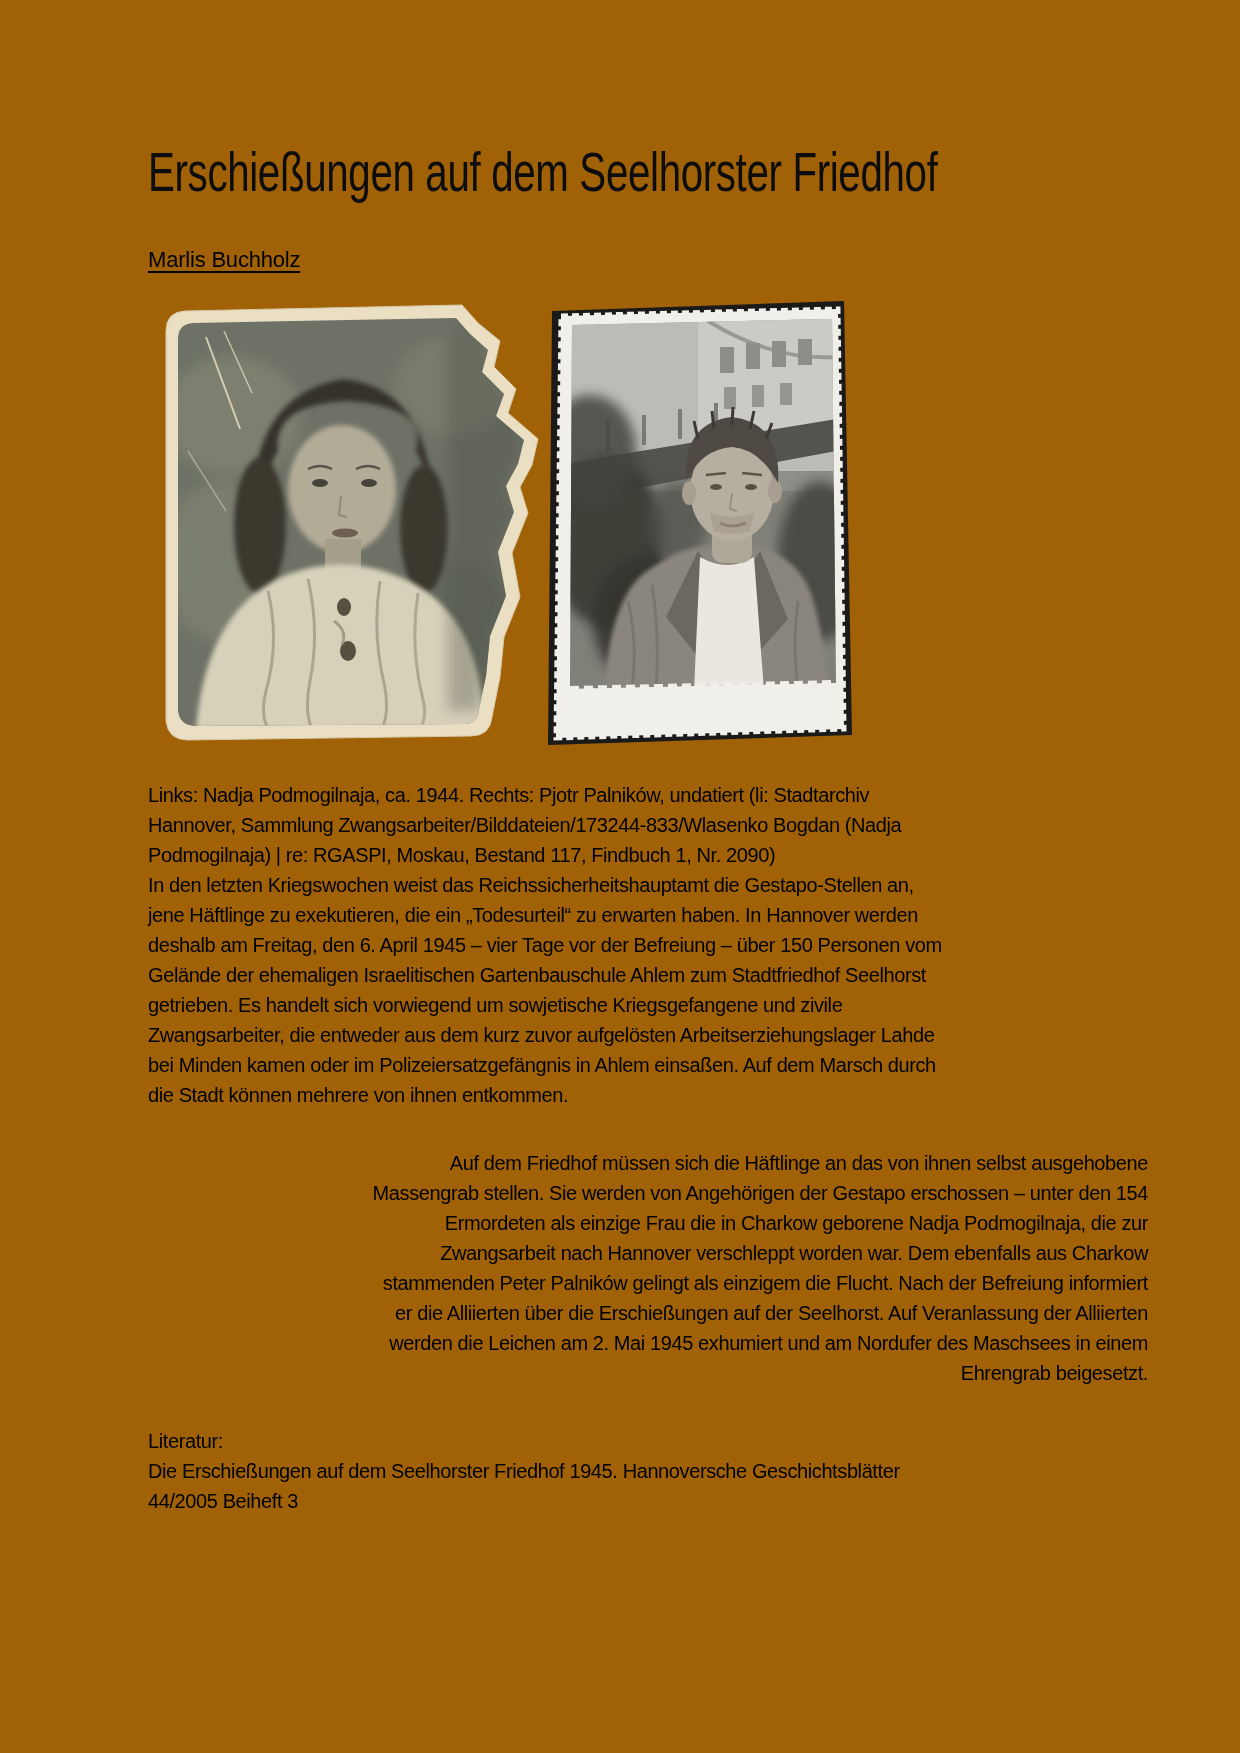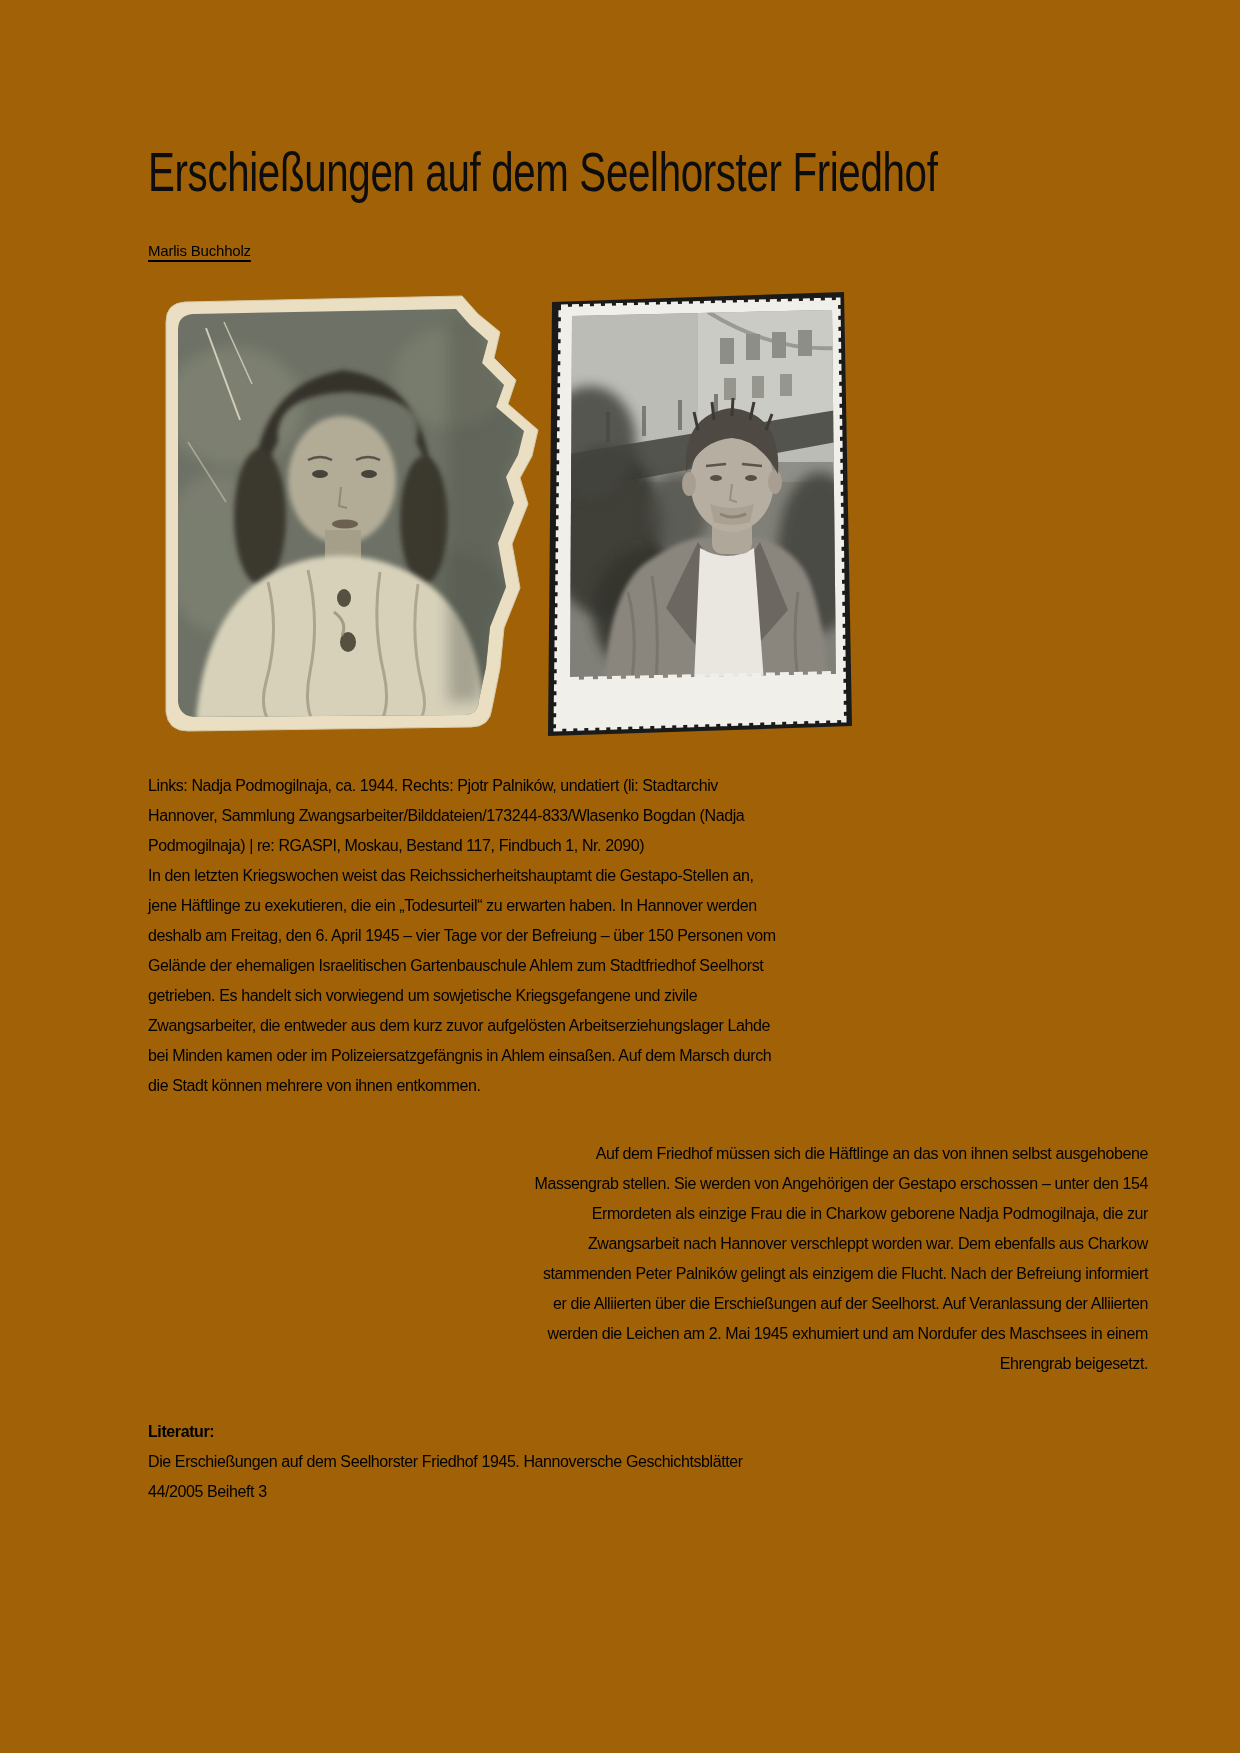--- a/index.html
+++ b/index.html
@@ -19,48 +19,48 @@
     font-size:56px;
     font-weight:400;
     line-height:64px;
     white-space:nowrap;
     letter-spacing:-0.5px;
     transform:scaleX(0.72);
     transform-origin:0 50%;
     color:#0d0d0d;
   }
   .author{
-    margin-top:32px;
-    font-size:15px;
+    margin-top:41px;
+    font-size:22px;
     line-height:30px;
     letter-spacing:-0.2px;
     text-decoration:underline;
     text-underline-offset:4px;
     text-decoration-thickness:2px;
   }
   figure.photos{
     margin:26px 0 0 0;
     padding:0;
     display:flex;
     gap:8px;
     height:446px;
   }
   .photo{position:relative;}
   .photo svg{display:block;}
   .bodytext{width:1000px;}
   .bodytext p{
     margin:0;
-    font-size:16px;
+    font-size:20px;
     line-height:30px;
     letter-spacing:-0.4px;
     white-space:pre-line;
   }
   p.caption{margin-top:33px;}
   p.para2{margin-top:38px;text-align:right;}
-  p.lit-head{margin-top:38px;font-weight:bold;}
+  p.lit-head{margin-top:38px;font-weight:normal;}
 </style>
 </head>
 <body>
 
 <div class="page">
 
   <h1 class="doc-title">Erschießungen auf dem Seelhorster Friedhof</h1>
 
   <div class="author">Marlis Buchholz</div>
 

